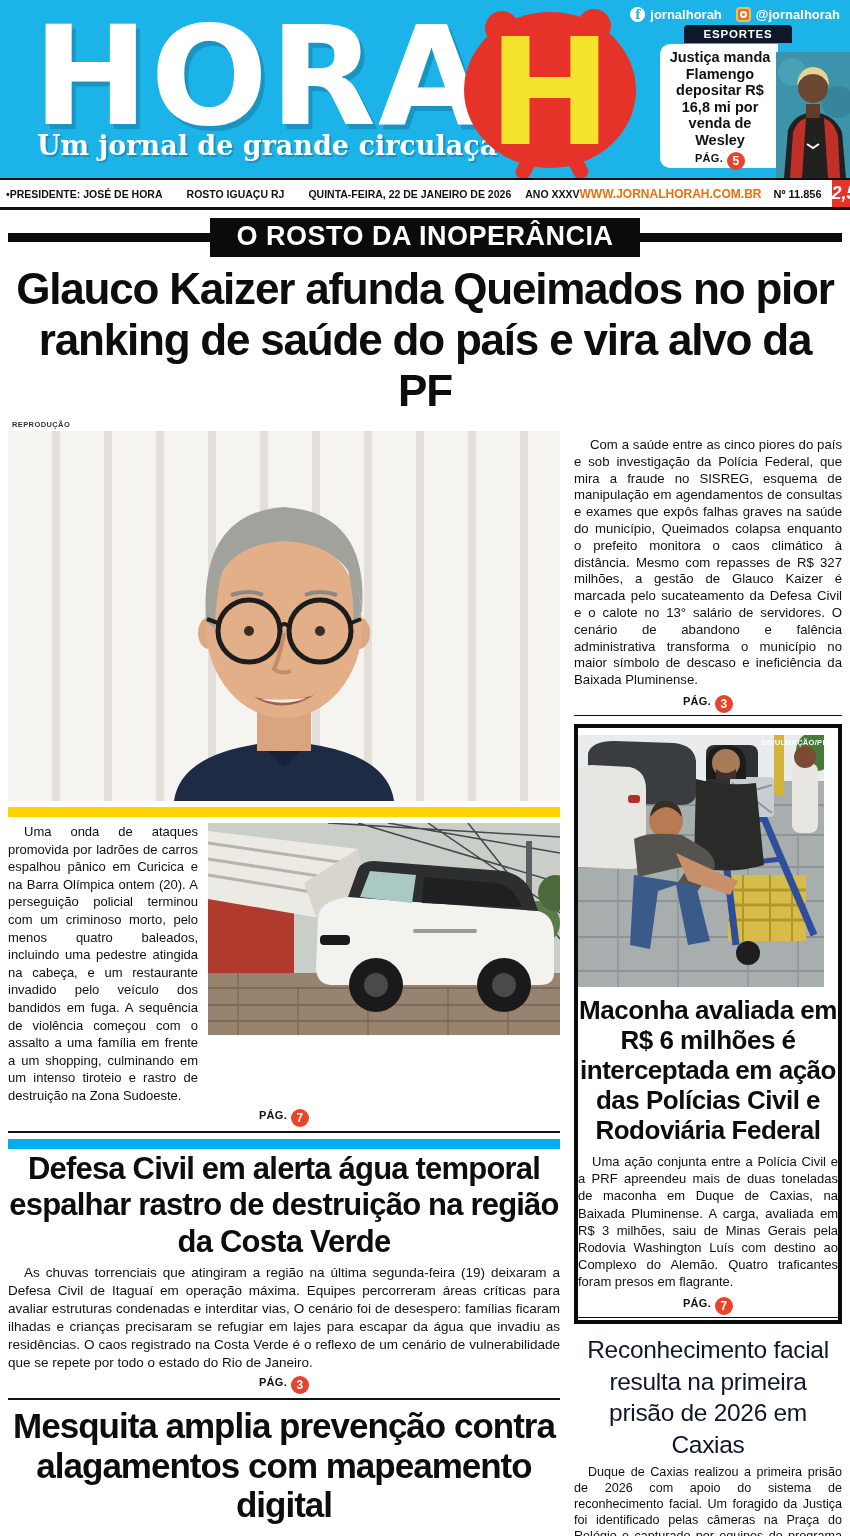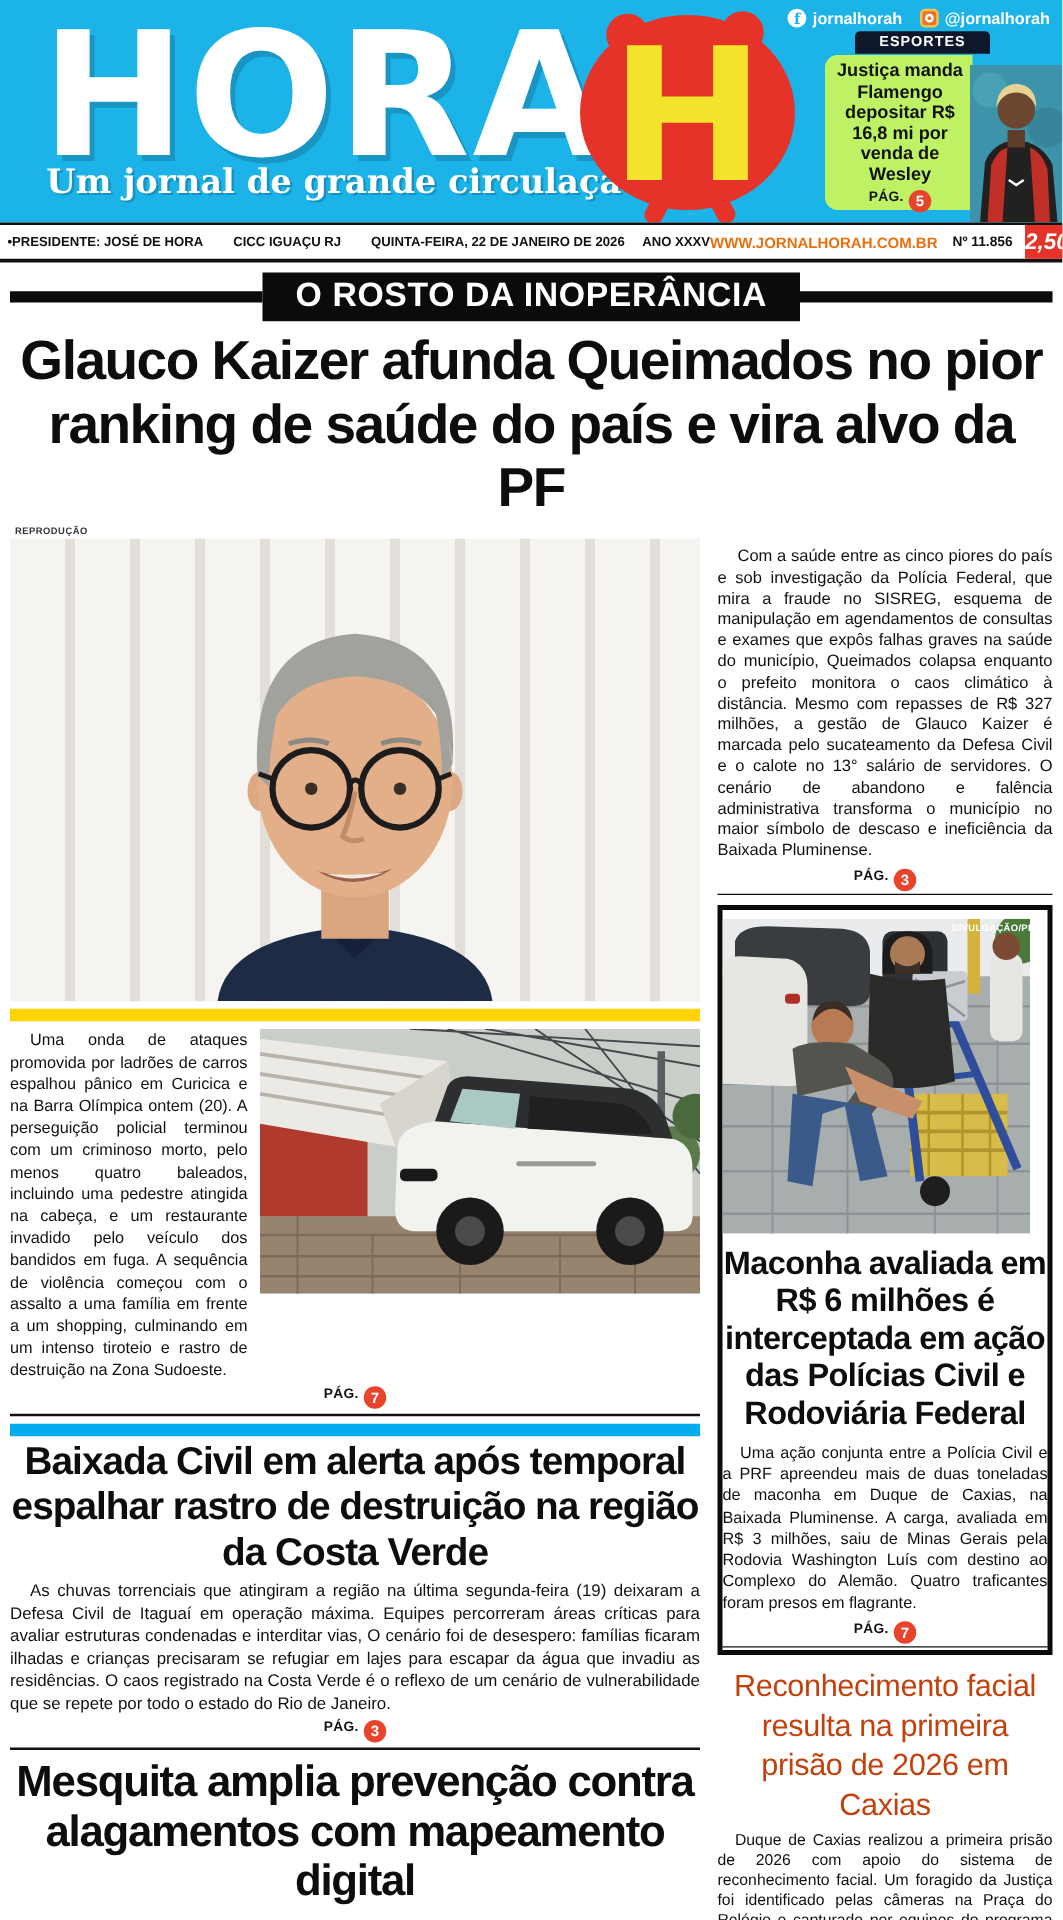--- a/index.html
+++ b/index.html
@@ -10,21 +10,21 @@
   .masthead { position:relative; width:100%; height:178px; background:#1cb4e8; overflow:hidden; }
   .social { position:absolute; top:7px; right:10px; display:flex; gap:14px; align-items:center; }
   .social .handle { color:#fff; font-weight:bold; font-size:13px; display:flex; align-items:center; gap:5px; }
   .fb-icon { width:15px; height:15px; border-radius:50%; background:#fff; color:#1cb4e8; font-weight:bold; font-size:12px; display:flex; align-items:center; justify-content:center; font-family:"DejaVu Serif", serif; }
   .ig-icon { width:15px; height:15px; border-radius:4px; background:#e8732a; border:2px solid #f3c14b; position:relative; }
   .ig-icon::after { content:""; position:absolute; inset:2px; border:2px solid #fff; border-radius:50%; }
   .masthead-title { position:absolute; left:33px; top:-4px; font-size:138px; font-weight:bold; color:#fff; letter-spacing:2px; font-family:"DejaVu Sans", sans-serif; text-shadow:4px 5px 0 rgba(20,80,110,.30); }
   .tagline { position:absolute; left:37px; top:130px; font-family:"DejaVu Serif", serif; font-weight:bold; font-size:27px; color:#fff; text-shadow:2px 2px 0 rgba(20,80,110,.35); }
   .hlogo { position:absolute; left:462px; top:6px; }
   .esportes-badge { position:absolute; left:684px; top:25px; width:108px; height:18px; background:#0f172a; color:#fff; font-weight:bold; font-size:11.5px; letter-spacing:.8px; display:flex; align-items:center; justify-content:center; border-radius:4px 4px 0 0; }
-  .sports-panel { position:absolute; left:660px; top:44px; width:118px; height:124px; background:#bef264; border-radius:10px 0 0 10px; padding:5px 2px 0 4px; text-align:center; }
+  .sports-panel { position:absolute; left:660px; top:44px; width:118px; height:124px; background:#ffffff; border-radius:10px 0 0 10px; padding:5px 2px 0 4px; text-align:center; }
   .sports-headline { font-size:14.5px; line-height:16.5px; font-weight:bold; color:#111; }
   .sports-photo { position:absolute; left:776px; top:52px; width:74px; height:126px; }
   .sports-pag { margin-top:2px; }
 
   
   .infobar { position:relative; height:32px; border-top:2px solid #111; border-bottom:3px solid #111; display:flex; align-items:center; font-size:10.5px; font-weight:bold; }
   .infobar > span { white-space:nowrap; }
   .ib-pres { margin-left:6px; }
   .ib-city { margin-left:24px; }
   .ib-date { margin-left:24px; }
@@ -70,21 +70,21 @@
   
   .lead-body { margin-top:6px; font-size:13.2px; line-height:16.8px; text-align:justify; text-indent:16px; }
   .col-right .pag { margin:6px 0 2px; }
 
   .drug-box { border:4px solid #0b0b0b; margin-top:8px; padding:7px 0 2px; }
   .drug-photo { position:relative; width:100%; height:252px; overflow:hidden; }
   .drug-credit { position:absolute; top:3px; right:5px; color:#fff; font-size:7.5px; font-weight:bold; letter-spacing:.3px; }
   .drug-headline { font-size:26px; line-height:30px; margin-top:8px; letter-spacing:-.5px; }
   .drug-body { margin-top:8px; font-size:13px; line-height:17.2px; text-align:justify; text-indent:14px; }
 
-  .facial-headline { font-size:24.5px; line-height:1.3; font-weight:normal; text-align:center; margin-top:10px; letter-spacing:-.3px; color:#c2410c; }
+  .facial-headline { font-size:24.5px; line-height:1.3; font-weight:normal; text-align:center; margin-top:10px; letter-spacing:-.3px; color:#0f172a; }
   .facial-body { margin-top:4px; font-size:12.6px; line-height:15.9px; text-align:justify; text-indent:14px; }
 </style>
 </head>
 <body>
 
 <div class="page">
 
   <div class="masthead">
     <div class="social">
       <span class="handle">
@@ -128,21 +128,21 @@
       <path d="M48,66 Q58,70 62,84 L64,126 L52,126 Z" fill="#c03028"></path>
       <rect x="30" y="52" width="14" height="14" fill="#5f3d2a"></rect>
       <circle cx="37" cy="36" r="15" fill="#6b4630"></circle>
       <path d="M21,34 Q22,16 37,15 Q53,16 53,34 Q48,22 37,22 Q26,22 21,34 Z" fill="#e6d394"></path>
       <path d="M31,92 l6,4 l6,-4" stroke="#fff" stroke-width="2" fill="none"></path>
     </svg>
   </div>
 
   <div class="infobar">
     <span class="ib-pres">•PRESIDENTE: JOSÉ DE HORA</span>
-    <span class="ib-city">CICC IGUAÇU RJ</span>
+    <span class="ib-city">ROSTO IGUAÇU RJ</span>
     <span class="ib-date">QUINTA-FEIRA, 22 DE JANEIRO DE 2026</span>
     <span class="ib-year">ANO XXXV</span>
     <span class="ib-site">WWW.JORNALHORAH.COM.BR</span>
     <span class="ib-ed">Nº 11.856</span>
     <span class="price-box">2,50</span>
   </div>
 
   <div class="kicker-row">
     <span class="kicker">O ROSTO DA INOPERÂNCIA</span>
   </div>
@@ -211,21 +211,21 @@
         </div>
       </div>
 
       <div class="pag">
         <span>PÁG.</span>
         <span class="pag-circle">7</span>
       </div>
       <hr class="rule">
 
       <div class="strip strip-cyan"></div>
-      <h2 class="story-headline storm-headline">Baixada Civil em alerta após temporal espalhar rastro de destruição na região da Costa Verde</h2>
+      <h2 class="story-headline storm-headline">Defesa Civil em alerta água temporal espalhar rastro de destruição na região da Costa Verde</h2>
       <p class="storm-body">As chuvas torrenciais que atingiram a região na última segunda-feira (19) deixaram a Defesa Civil de Itaguaí em operação máxima. Equipes percorreram áreas críticas para avaliar estruturas condenadas e interditar vias, O cenário foi de desespero: famílias ficaram ilhadas e crianças precisaram se refugiar em lajes para escapar da água que invadiu as residências. O caos registrado na Costa Verde é o reflexo de um cenário de vulnerabilidade que se repete por todo o estado do Rio de Janeiro.</p>
       <div class="pag">
         <span>PÁG.</span>
         <span class="pag-circle">3</span>
       </div>
       <hr class="rule">
 
       <h2 class="story-headline mesq-headline">Mesquita amplia prevenção contra alagamentos com mapeamento digital</h2>
 
     </div>

